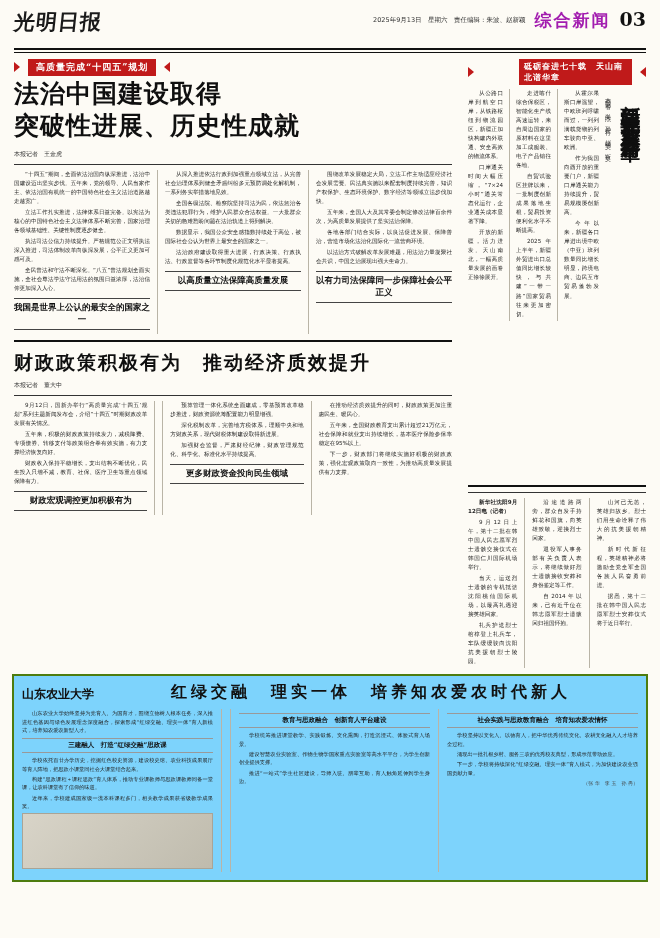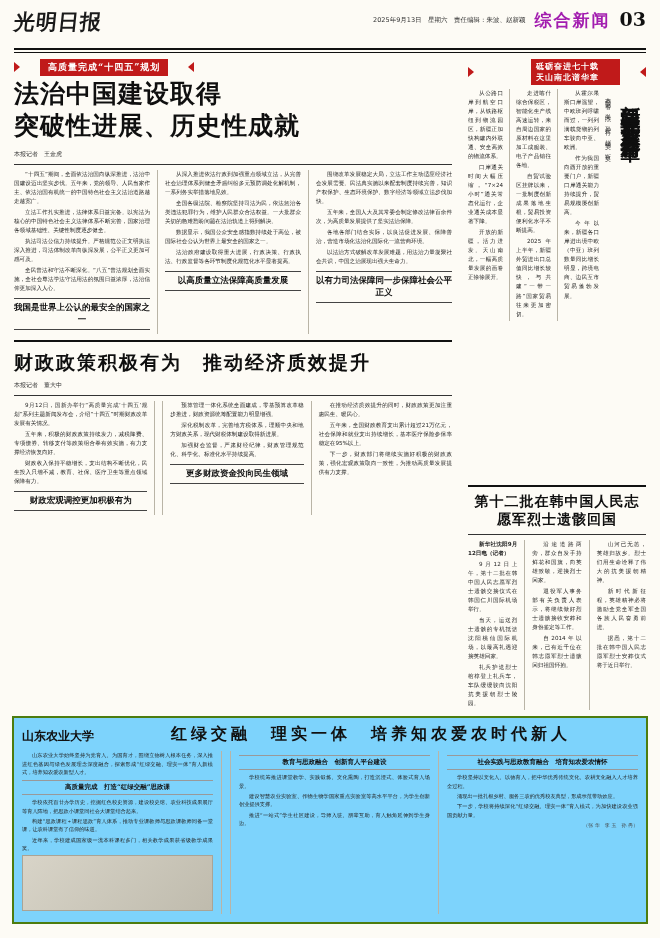--- a/index.html
+++ b/index.html
@@ -44,21 +44,21 @@
   .col-rule{width:1px;background:#b9b4a6;}
   .body-text{
     font-size:5.6px;line-height:1.62;text-align:justify;
     color:#1d1d1d;
     font-family:"DejaVu Sans","Liberation Sans",sans-serif;
   }
   .body-text p{margin:0 0 2px 0;text-indent:11px;}
 
   
   .banner{
-    display:flex;align-items:center;gap:20px;margin:6px 0 4px 0;
+    display:flex;align-items:center;gap:8px;margin:6px 0 4px 0;
   }
   .banner .tri{
     width:0;height:0;border-top:5px solid transparent;border-bottom:5px solid transparent;
     border-left:6px solid #c01a1a;
   }
   .banner .tri.r{border-left:none;border-right:6px solid #c01a1a;}
   .banner .txt{
     background:#c01a1a;color:#fff;font-weight:700;font-size:9px;
     padding:2px 8px;letter-spacing:1px;
     font-family:"DejaVu Serif","Liberation Serif",serif;
@@ -285,21 +285,20 @@
             <div class="body-text">
               <p>从公路口岸到航空口岸，从铁路枢纽到物流园区，新疆正加快构建内外联通、安全高效的物流体系。</p>
               <p>口岸通关时间大幅压缩，“7×24小时”通关常态化运行，企业通关成本显著下降。</p>
               <p>开放的新疆，活力迸发。天山南北，一幅高质量发展的画卷正徐徐展开。</p>
             </div>
           </div>
         </div>
       </div>
 
       <div class="sec-rule-thick"></div>
-      <div class="headline3">第十二批在韩中国人民志愿军烈士遗骸回国</div>
       <div class="sec-rule"></div>
 
       <div class="three-col">
         <div class="c">
           <div class="body-text">
             <p style="font-weight:700;">新华社沈阳9月12日电（记者）</p>
             <p>9月12日上午，第十二批在韩中国人民志愿军烈士遗骸交接仪式在韩国仁川国际机场举行。</p>
             <p>当天，运送烈士遗骸的专机抵达沈阳桃仙国际机场，以最高礼遇迎接英雄回家。</p>
             <p>礼兵护送烈士棺椁登上礼兵车，车队缓缓驶向沈阳抗美援朝烈士陵园。</p>
           </div>
@@ -328,21 +327,21 @@
     <div class="bottom-head">
       <div class="univ">山东农业大学</div>
       <div class="bottom-title">红绿交融　理实一体　培养知农爱农时代新人</div>
     </div>
 
     <div class="bottom-cols">
       <div class="c">
         <div class="tiny">
           <p>山东农业大学始终坚持为党育人、为国育才，围绕立德树人根本任务，深入推进红色基因与绿色发展理念深度融合，探索形成“红绿交融、理实一体”育人新模式，培养知农爱农新型人才。</p>
         </div>
-        <div class="mini-hd u">高质量完成　打造“红绿交融”思政课</div>
+        <div class="mini-hd u">三建融人　打造“红绿交融”思政课</div>
         <div class="tiny">
           <p>学校依托百廿办学历史，挖掘红色校史资源，建设校史馆、农业科技成果展厅等育人阵地，把思政小课堂同社会大课堂结合起来。</p>
           <p>构建“思政课程＋课程思政”育人体系，推动专业课教师与思政课教师同备一堂课，让农科课堂有了信仰的味道。</p>
           <p>近年来，学校建成国家级一流本科课程多门，相关教学成果获省级教学成果奖。</p>
         </div>
         <div class="photo-ph"></div>
       </div>
       <div class="col-rule"></div>
       <div class="col-rule"></div>
       <div class="c">

